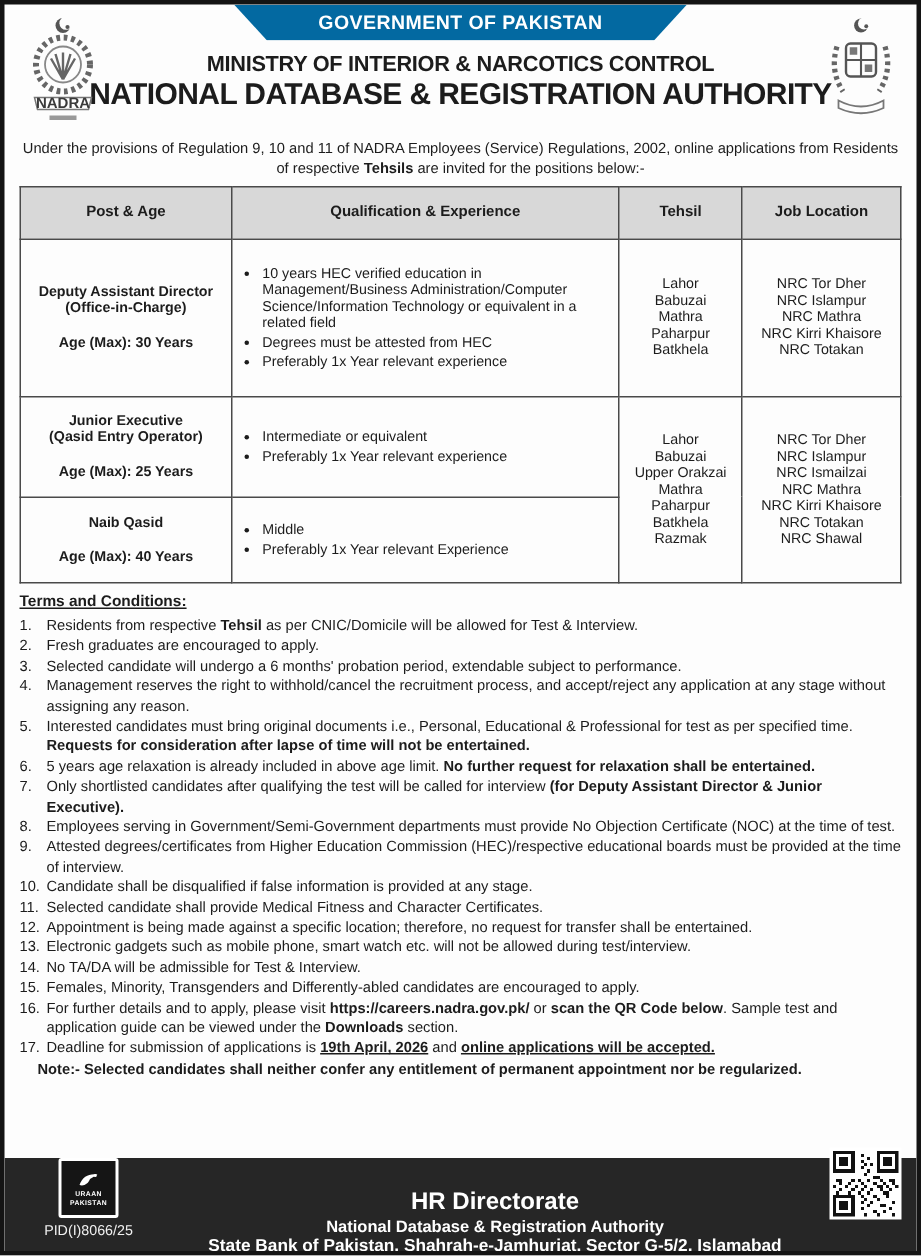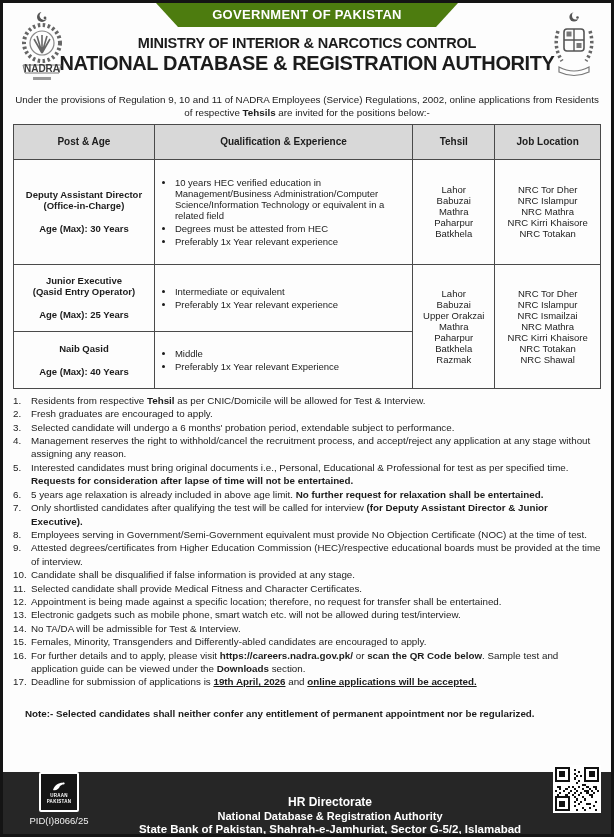--- a/index.html
+++ b/index.html
@@ -6,21 +6,21 @@
   .ad{
     position:relative;width:614px;height:837px;box-sizing:border-box;
     border:3px solid #141414;background:#fdfdfd;
     font-family:"Liberation Sans",sans-serif;color:#1c1c1c;
     display:flex;flex-direction:column;overflow:hidden;
   }
   
   .header{position:relative;height:88px;flex:none;}
   .gov-banner{
     position:absolute;top:0;left:50%;transform:translateX(-50%);
-    width:302px;height:24px;background:#4d7c0f;color:#fff;
+    width:302px;height:24px;background:#0369a1;color:#fff;
     font-weight:bold;font-size:13px;text-align:center;line-height:23px;
     letter-spacing:.3px;
     clip-path:polygon(0 0,100% 0,calc(100% - 22px) 100%,22px 100%);
   }
   .ministry{margin-top:32px;text-align:center;font-weight:bold;font-size:14.5px;letter-spacing:-.2px;}
   .authority{text-align:center;font-weight:bold;font-size:20px;letter-spacing:-.4px;margin-top:1px;}
   .logo-left{position:absolute;left:12px;top:6px;}
   .logo-right{position:absolute;right:12px;top:6px;}
   
   .hiring-bar{
@@ -41,32 +41,32 @@
   ul.qual{margin:2px 0 2px 4px;padding-left:12px;}
   ul.qual li{margin:2px 0;}
   td.h1{height:98px;} td.h2{height:60px;} td.h3{height:50px;}
   
   .terms{flex:1;padding:2px 10px 0;font-size:9.8px;line-height:1.37;overflow:hidden;}
   .terms-heading{font-weight:bold;text-decoration:underline;font-size:10.3px;margin:1px 0 2px;}
   ol.terms-list{list-style:none;margin:0;padding:0;}
   ol.terms-list li{display:flex;}
   .term-num{flex:0 0 18px;}
   .term-body{flex:1;}
-  .note{margin-top:18px;padding-left:12px;}
+  .note{margin-top:1px;padding-left:12px;}
   .rt-b{font-weight:bold;}
   .rt-bu{font-weight:bold;text-decoration:underline;}
   
   .footer{flex:none;height:62px;background:#262626;color:#fff;display:flex;align-items:center;position:relative;padding:0 10px;}
   .footer-left{width:92px;display:flex;flex-direction:column;align-items:center;}
   .uraan-box{width:36px;height:36px;background:#151515;border:2px solid #fff;border-radius:2px;
     display:flex;flex-direction:column;align-items:center;justify-content:center;margin-top:-8px;}
   .uraan-text{font-size:4.5px;font-weight:bold;letter-spacing:.3px;line-height:1.2;text-align:center;}
   .pid{font-size:9.5px;margin-top:3px;color:#f0f0f0;}
   .footer-center{flex:1;text-align:center;font-weight:bold;padding-right:46px;}
-  .fc1{font-size:12px;margin-top:24px;} .fc2{font-size:11px;margin-top:1px;} .fc3{font-size:11.5px;margin-top:1px;}
+  .fc1{font-size:16px;margin-top:24px;} .fc2{font-size:11px;margin-top:1px;} .fc3{font-size:11.5px;margin-top:1px;}
   .qr-box{position:absolute;right:10px;top:-7px;width:48px;height:48px;background:#fff;padding:2px;box-sizing:border-box;}
 </style>
 </head>
 <body>
 
 <div class="ad">
 
   <div class="header">
     <div class="gov-banner">GOVERNMENT OF PAKISTAN</div>
 
@@ -190,20 +190,21 @@
           <ul class="qual">
             <li>Middle</li>
             <li>Preferably 1x Year relevant Experience</li>
           </ul>
         </td>
       </tr>
     </tbody>
   </table>
 
   <div class="terms">
+    <div class="terms-heading">Terms and Conditions:</div>
     <ol class="terms-list">
         <li>
           <span class="term-num">1.</span>
           <span class="term-body"><span>Residents from respective </span><span class="rt-b">Tehsil</span><span> as per CNIC/Domicile will be allowed for Test &amp; Interview.</span></span>
         </li>
         <li>
           <span class="term-num">2.</span>
           <span class="term-body"><span>Fresh graduates are encouraged to apply.</span></span>
         </li>
         <li>
@@ -221,21 +222,21 @@
         <li>
           <span class="term-num">6.</span>
           <span class="term-body"><span>5 years age relaxation is already included in above age limit. </span><span class="rt-b">No further request for relaxation shall be entertained.</span></span>
         </li>
         <li>
           <span class="term-num">7.</span>
           <span class="term-body"><span>Only shortlisted candidates after qualifying the test will be called for interview </span><span class="rt-b">(for Deputy Assistant Director &amp; Junior Executive).</span></span>
         </li>
         <li>
           <span class="term-num">8.</span>
-          <span class="term-body"><span>Employees serving in Government/Semi-Government equivalent must provide No Objection Certificate (NOC) at the time of test.</span></span>
+          <span class="term-body"><span>Employees serving in Government/Semi-Government departments must provide No Objection Certificate (NOC) at the time of test.</span></span>
         </li>
         <li>
           <span class="term-num">9.</span>
           <span class="term-body"><span>Attested degrees/certificates from Higher Education Commission (HEC)/respective educational boards must be provided at the time of interview.</span></span>
         </li>
         <li>
           <span class="term-num">10.</span>
           <span class="term-body"><span>Candidate shall be disqualified if false information is provided at any stage.</span></span>
         </li>
         <li>

